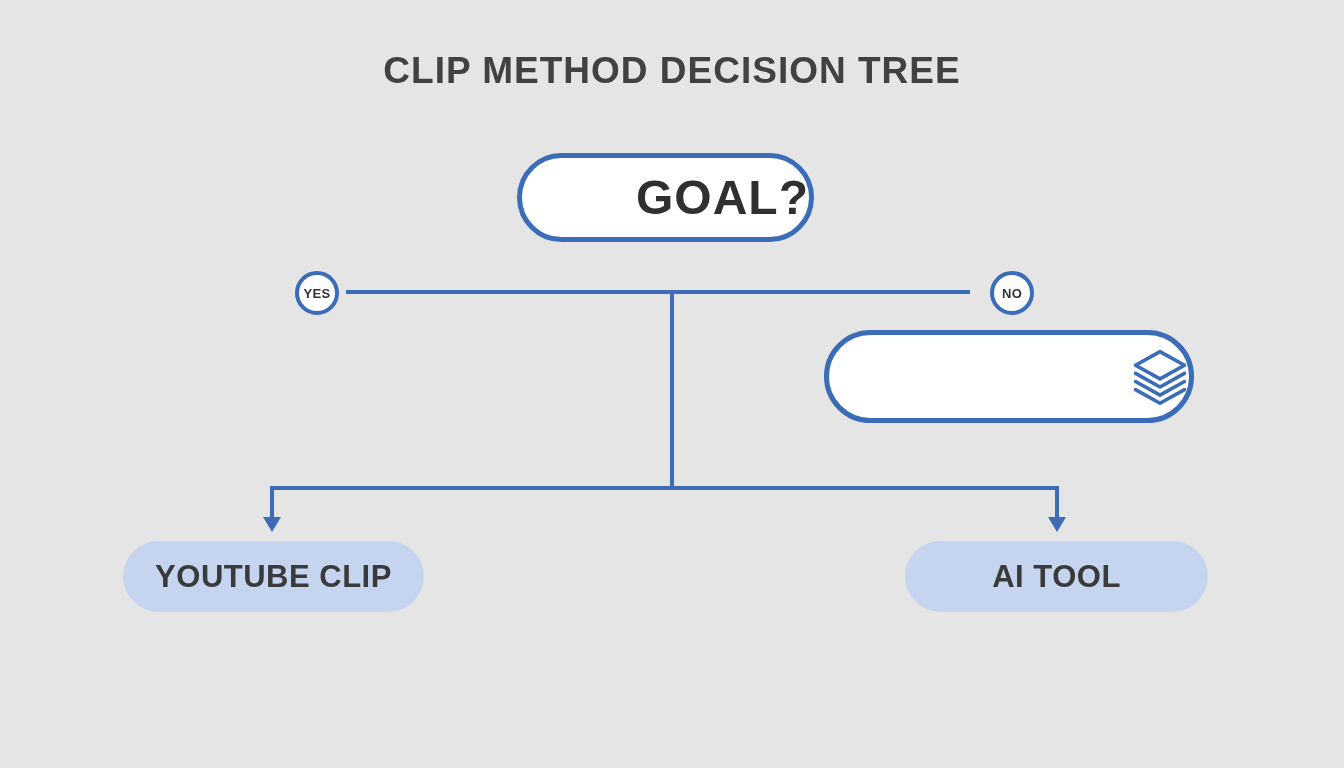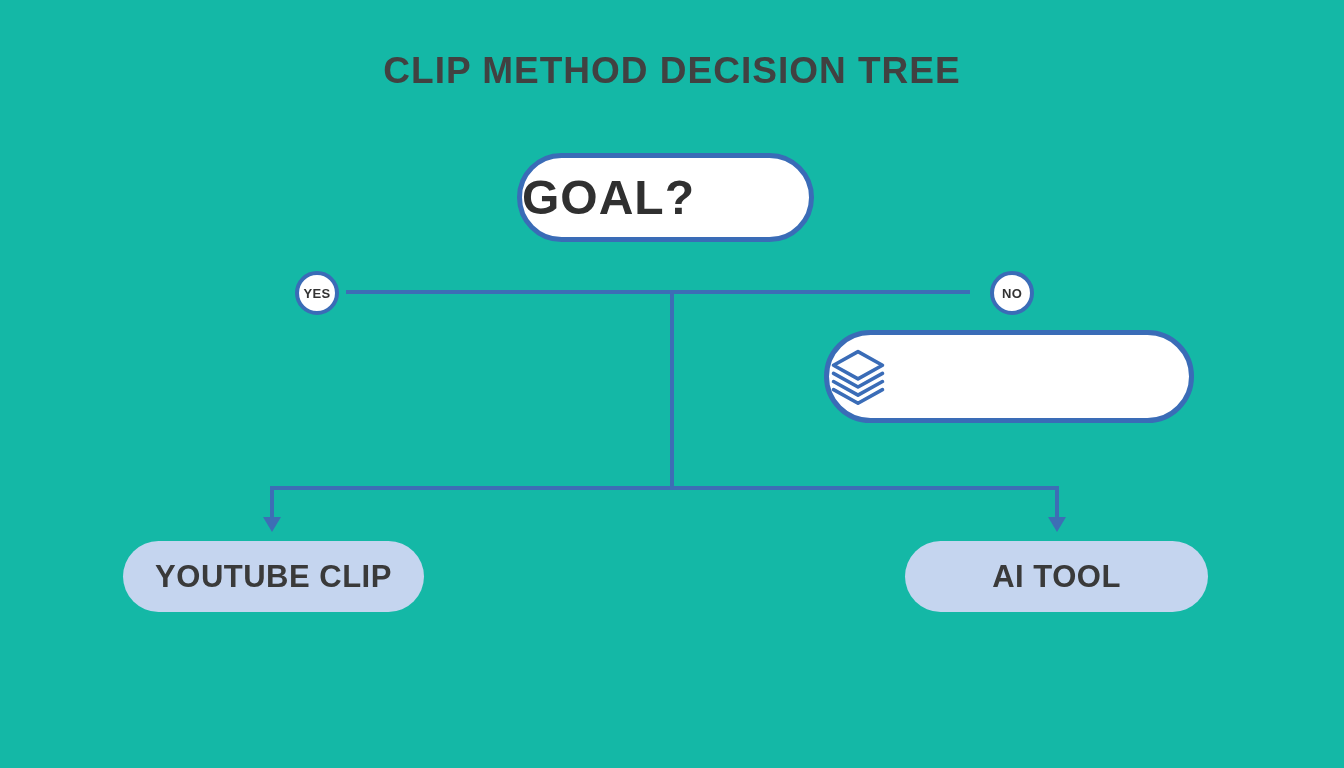--- a/index.html
+++ b/index.html
@@ -2,29 +2,29 @@
 <html><head>
 <meta charset="utf-8">
 <style>
   html,body{margin:0;padding:0;}
   body{
     width:1344px;height:768px;
     background:#fafbfd;
     font-family:"Liberation Sans","DejaVu Sans",sans-serif;
     overflow:hidden;
   }
-  .canvas{position:relative;width:1344px;height:768px;background:#14b8a6;}
+  .canvas{position:relative;width:1344px;height:768px;background:#e5e5e5;}
   .title{
     position:absolute;left:0;top:50px;width:1344px;
     text-align:center;margin:0;
     font-size:37px;font-weight:700;letter-spacing:1px;
     color:#414141;
   }
   .pill{
-    position:absolute;display:flex;align-items:center;justify-content:flex-start;
+    position:absolute;display:flex;align-items:center;justify-content:flex-end;
     background:#ffffff;border:5px solid #3a6cb7;box-sizing:border-box;
     color:#303030;font-weight:700;
   }
   .goal{left:517px;top:153px;width:297px;height:89px;border-radius:45px;font-size:48px;letter-spacing:1px;}
   .decision{top:330px;height:93px;border-radius:47px;font-size:34px;letter-spacing:0.5px;gap:18px;}
   .decision-left{left:145px;width:358px;}
   .decision-right{left:824px;width:370px;}
   .result{
     position:absolute;top:541px;height:71px;border-radius:36px;
     display:flex;align-items:center;justify-content:center;

